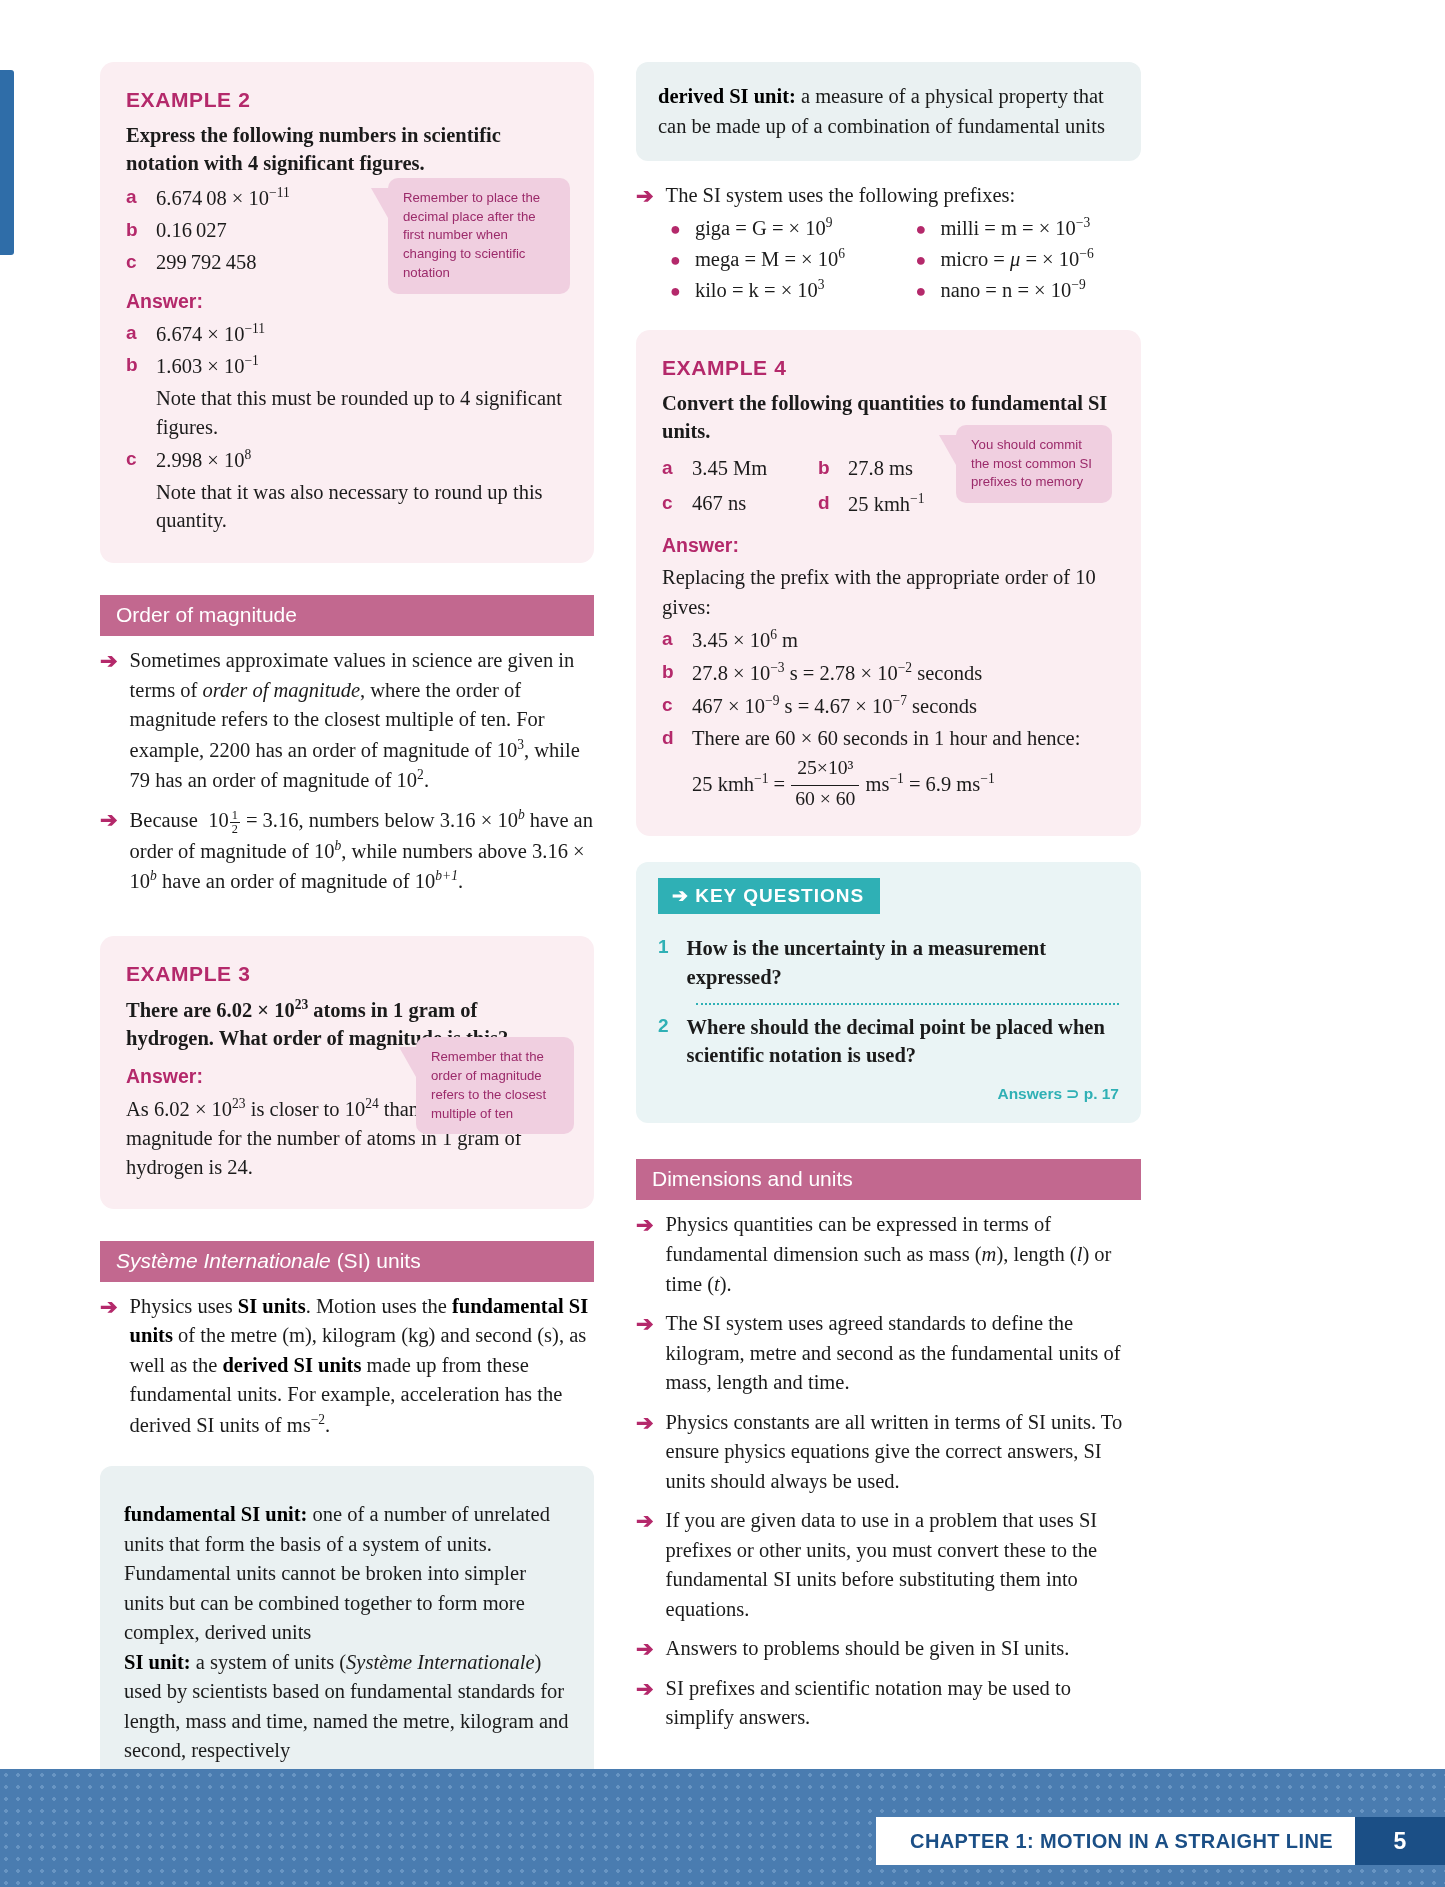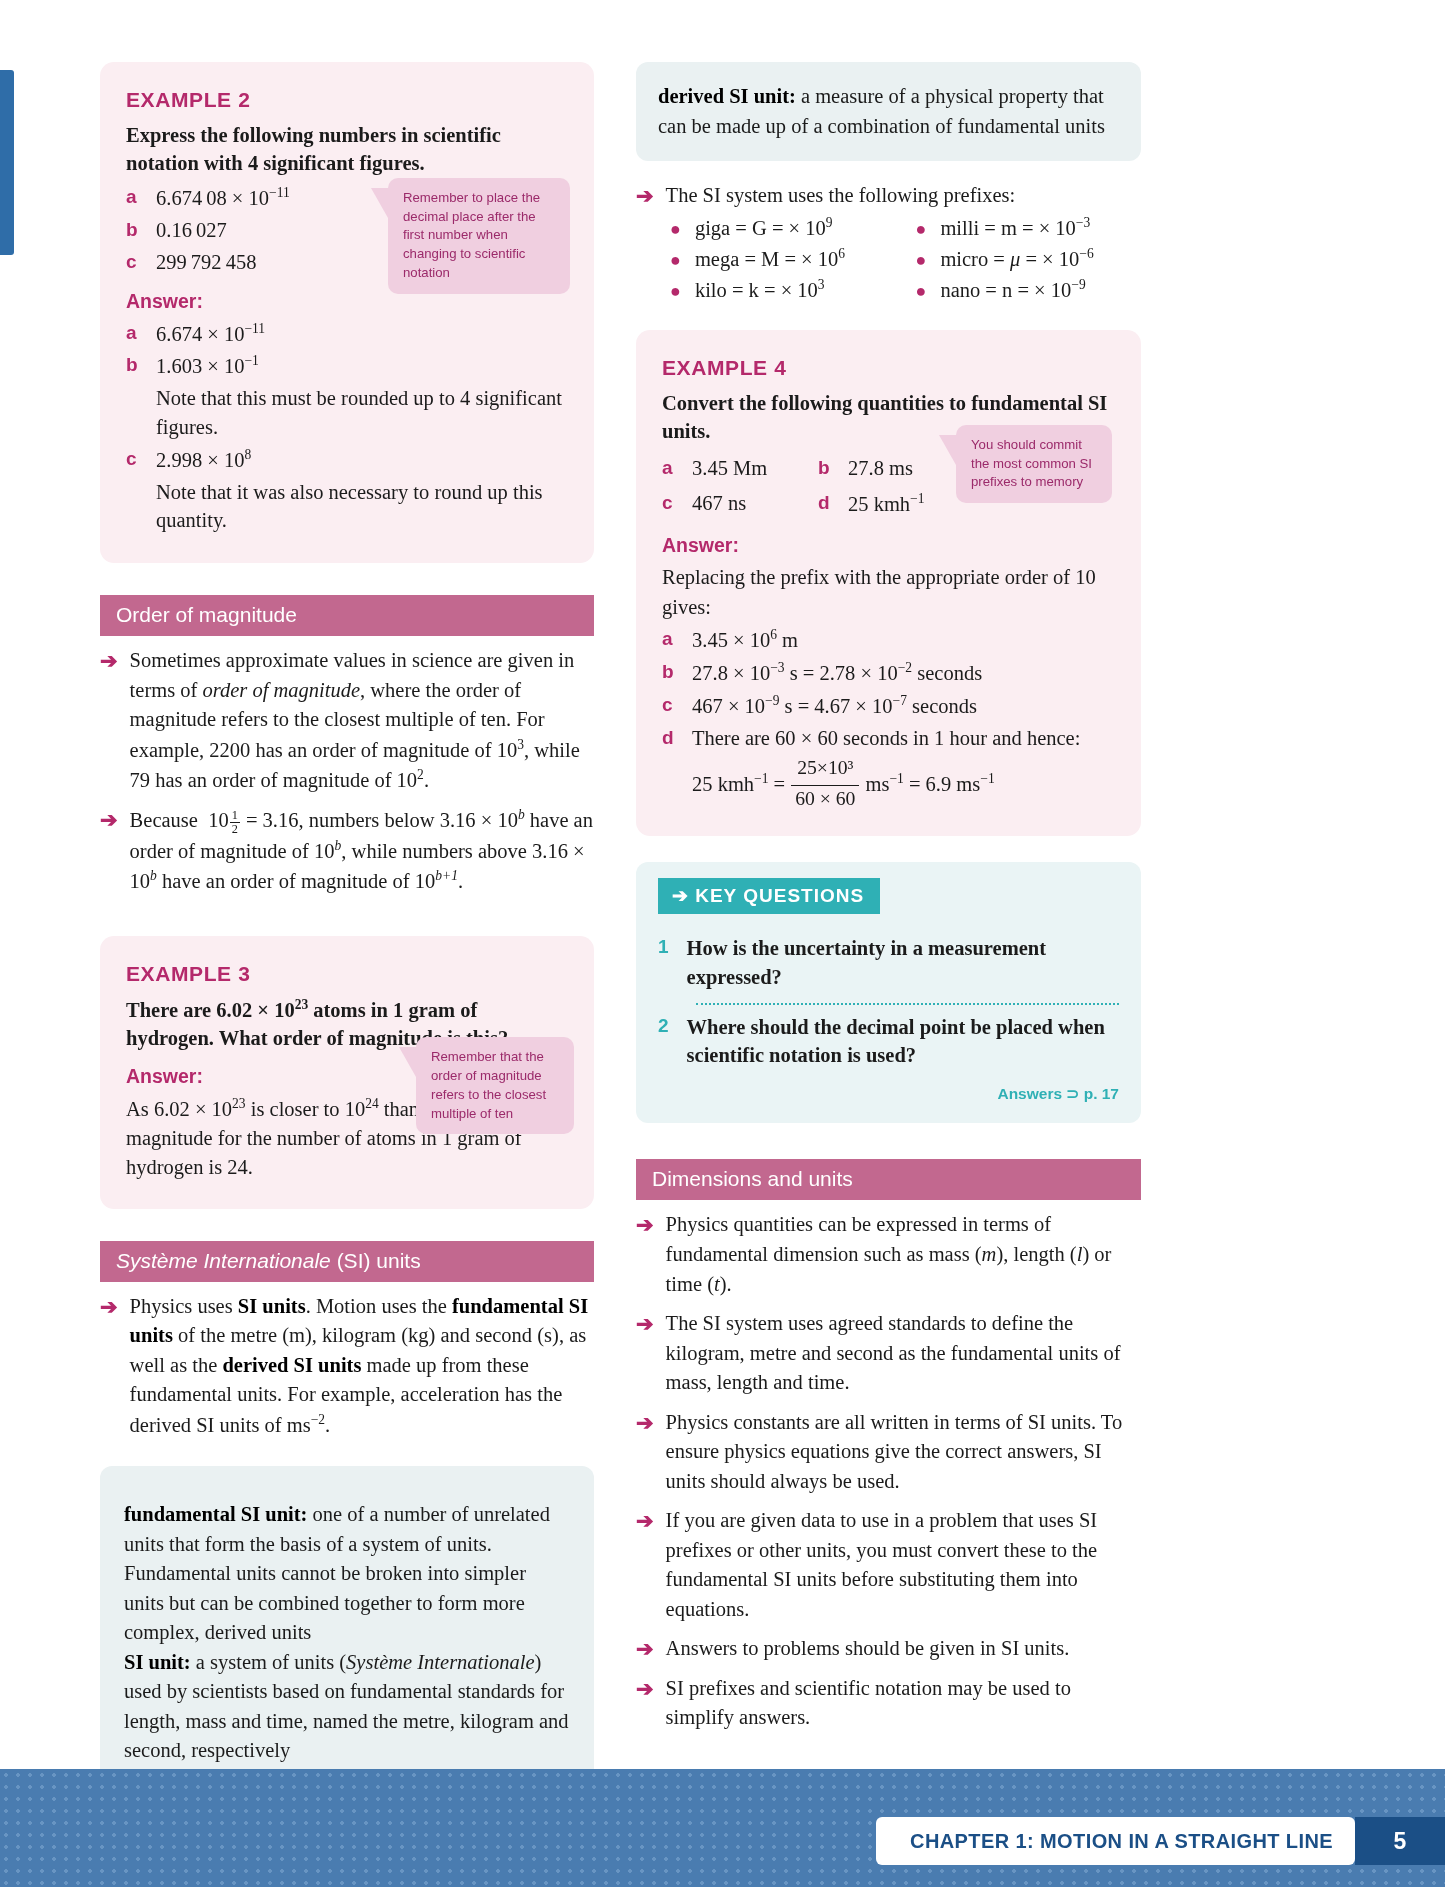--- a/index.html
+++ b/index.html
@@ -169,21 +169,21 @@
     background-size:12px 12px; opacity:.85;
   }
   .footer-bar{
     position:absolute; right:0; bottom:22px;
     display:flex; align-items:stretch; height:48px;
   }
   .footer-title{
     background:#ffffff; color:#1b4f86;
     font-family:"Liberation Sans", sans-serif;
     font-weight:bold; font-size:20px; letter-spacing:.4px;
-    display:flex; align-items:center; padding:0 22px 0 34px;border-radius:6px;
+    display:flex; align-items:center; padding:0 22px 0 34px;
   }
   .footer-page{
     background:#1b4f86; color:#ffffff;
     font-family:"Liberation Sans", sans-serif;
     font-weight:bold; font-size:23px;
     display:flex; align-items:center; justify-content:center;
     width:90px;
   }
 
   

